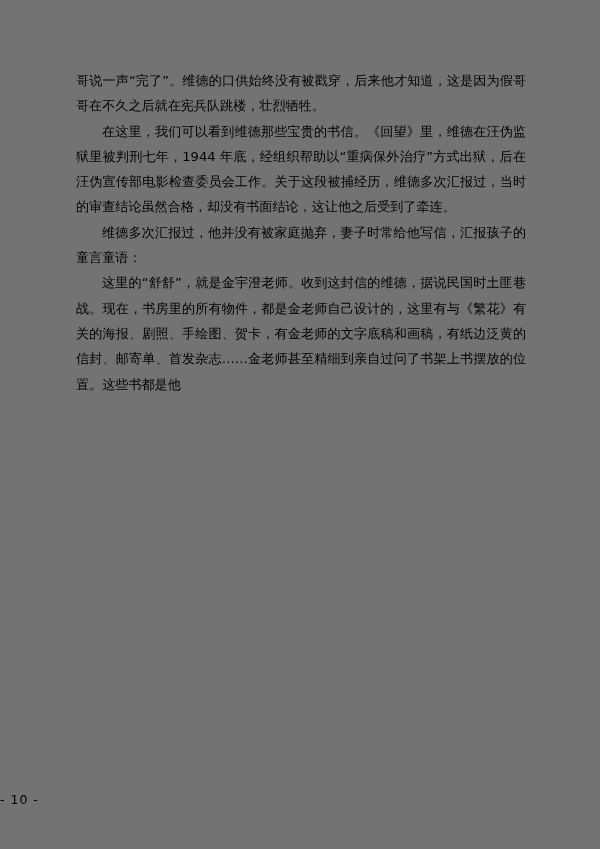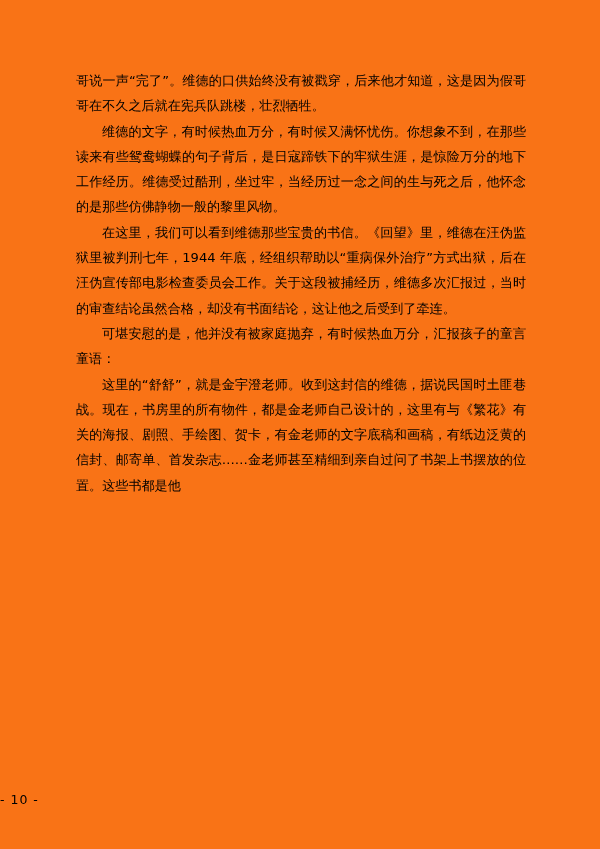--- a/index.html
+++ b/index.html
@@ -7,21 +7,21 @@
     padding: 0;
     background: #c8c8c8;
   }
   body {
     font-family: "DejaVu Sans", sans-serif;
   }
   .page {
     position: relative;
     width: 600px;
     height: 849px;
-    background: #f97316;
+    background: #737373;
     box-sizing: border-box;
     overflow: hidden;
   }
   .content {
     position: absolute;
     left: 76px;
     top: 68px;
     width: 450px;
   }
   .para {
@@ -50,19 +50,18 @@
     color: #000000;
     letter-spacing: 1px;
   }
 </style>
 </head>
 <body>
 
 <div class="page">
   <div class="content">
     <p class="para noindent">哥说一声“完了”。维德的口供始终没有被戳穿，后来他才知道，这是因为假哥哥在不久之后就在宪兵队跳楼，壮烈牺牲。</p>
-    <p class="para">维德的文字，有时候热血万分，有时候又满怀忧伤。你想象不到，在那些读来有些鸳鸯蝴蝶的句子背后，是日寇蹄铁下的牢狱生涯，是惊险万分的地下工作经历。维德受过酷刑，坐过牢，当经历过一念之间的生与死之后，他怀念的是那些仿佛静物一般的黎里风物。</p>
     <p class="para">在这里，我们可以看到维德那些宝贵的书信。《回望》里，维德在汪伪监狱里被判刑七年，1944 年底，经组织帮助以“重病保外治疗”方式出狱，后在汪伪宣传部电影检查委员会工作。关于这段被捕经历，维德多次汇报过，当时的审查结论虽然合格，却没有书面结论，这让他之后受到了牵连。</p>
-    <p class="para">可堪安慰的是，他并没有被家庭抛弃，有时候热血万分，汇报孩子的童言童语：</p>
+    <p class="para">维德多次汇报过，他并没有被家庭抛弃，妻子时常给他写信，汇报孩子的童言童语：</p>
     <p class="para">这里的“舒舒”，就是金宇澄老师。收到这封信的维德，据说民国时土匪巷战。现在，书房里的所有物件，都是金老师自己设计的，这里有与《繁花》有关的海报、剧照、手绘图、贺卡，有金老师的文字底稿和画稿，有纸边泛黄的信封、邮寄单、首发杂志……金老师甚至精细到亲自过问了书架上书摆放的位置。这些书都是他</p>
   </div>
   <div class="footer">- 10 -</div>
 </div>
 
 </body></html>

